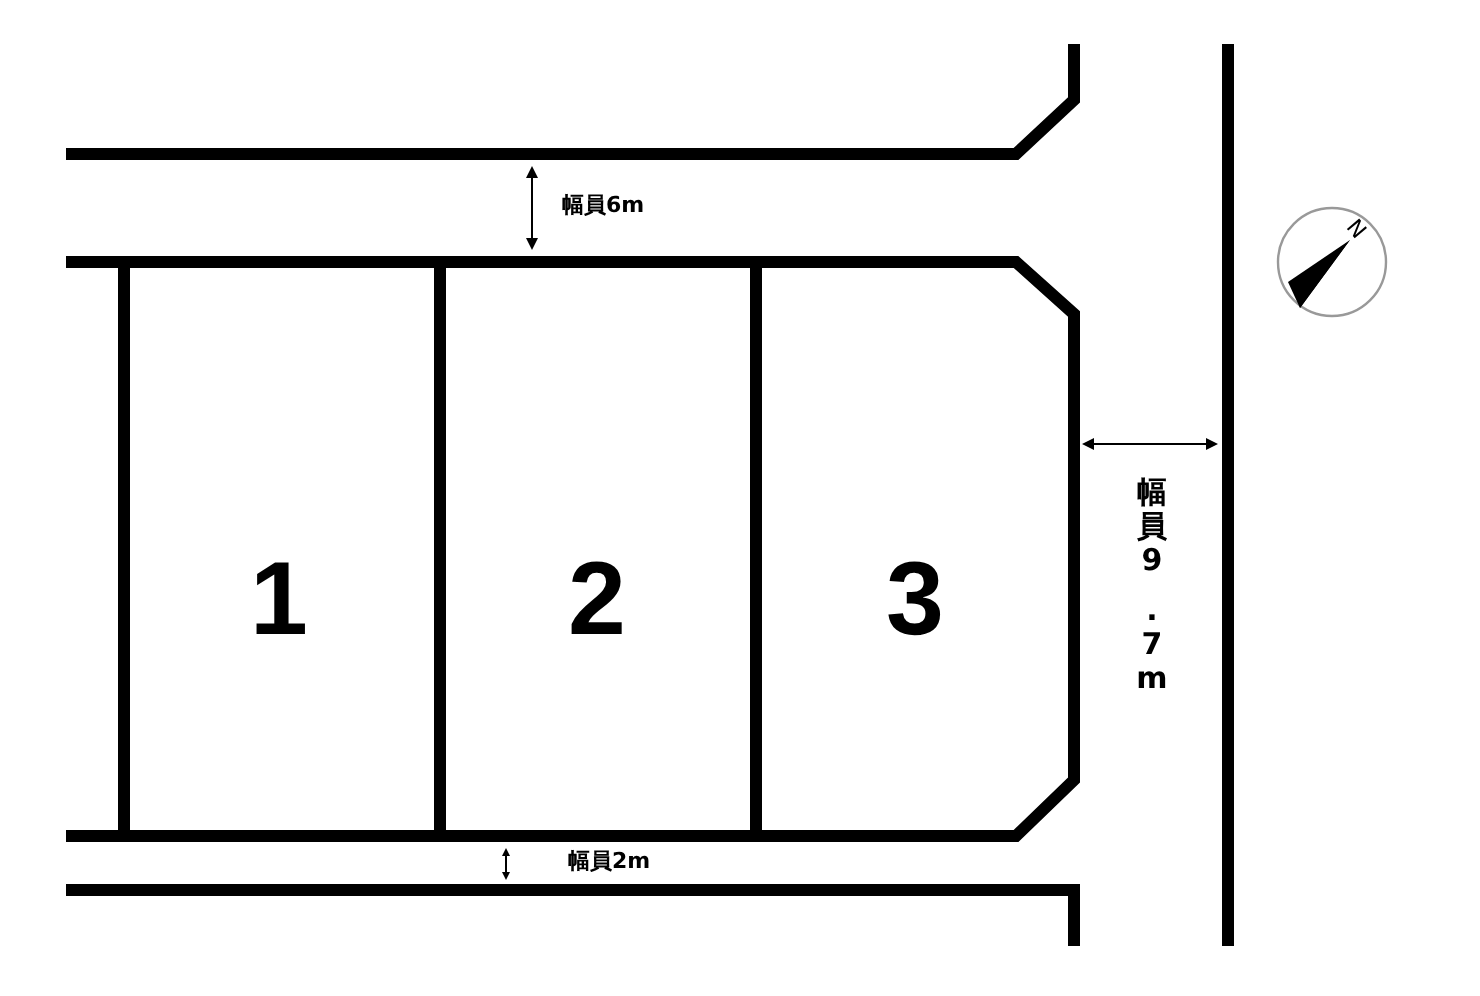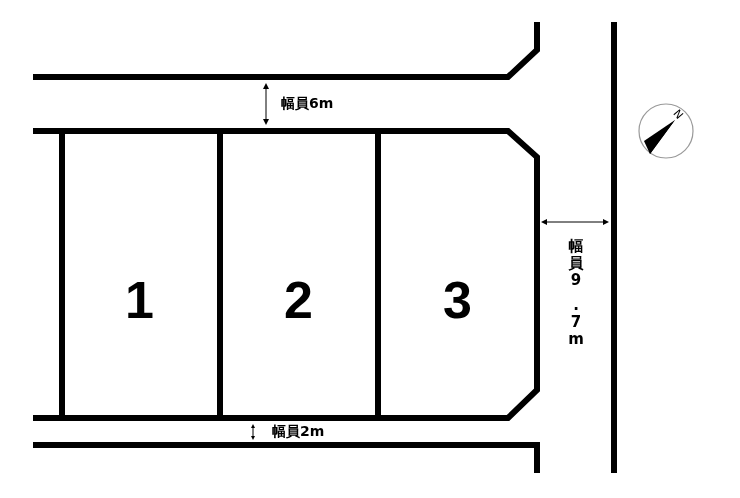--- a/index.html
+++ b/index.html
@@ -1,20 +1,20 @@
 <!DOCTYPE html>
 <html><head>
   <meta charset="utf-8">
   <style>
     html, body { margin: 0; padding: 0; background: #ffffff; }
     body { width: 740px; height: 498px; position: relative; overflow: hidden;
            font-family: "DejaVu Sans", "Liberation Sans", sans-serif; }
     #plan { position: absolute; left: 0; top: 0; width: 740px; height: 498px; }
     .label { position: absolute; color: #000; font-weight: bold; white-space: nowrap; }
-    .road-width { font-size: 14px; }
+    .road-width { font-size: 11px; }
     .lot-number { font-size: 52px; font-family: "Liberation Sans", sans-serif; font-weight: bold; }
     .vertical-label { font-size: 15px; line-height: 17px; text-align: center; width: 20px; }
     .vertical-label span { display: block; }
   </style>
 </head>
 <body>
 
 <svg id="plan" viewBox="0 0 740 498" xmlns="http://www.w3.org/2000/svg">
 
   <polyline points="33,77 508,77 537,50 537,22" fill="none" stroke="#000" stroke-width="6" stroke-linejoin="miter"></polyline>
@@ -48,21 +48,21 @@
   </g>
 
   <g>
     <circle cx="666" cy="131" r="27" fill="#fff" stroke="#999" stroke-width="1.2"></circle>
     <polygon points="675,120 644,141 650,154" fill="#000"></polygon>
     <polygon points="675,120 648,144 650,154" fill="#000"></polygon>
   </g>
 </svg>
 
 <div class="label road-width" style="left:281px; top:95px;">幅員6m</div>
-<div class="label road-width" style="left:272px; top:423px;">幅員2m</div>
+<div class="label road-width" style="left:284px; top:423px;">幅員2m</div>
 <div class="label vertical-label" style="left:566px; top:238px;">
   <span>幅</span>
   <span>員</span>
   <span>9</span>
   <span style="margin-top:8px;">.</span>
   <span>7</span>
   <span>m</span>
 </div>
 
 <div class="label" style="left:674px; top:108px; font-size:11px; font-weight:normal; transform:rotate(50deg);">N</div>

